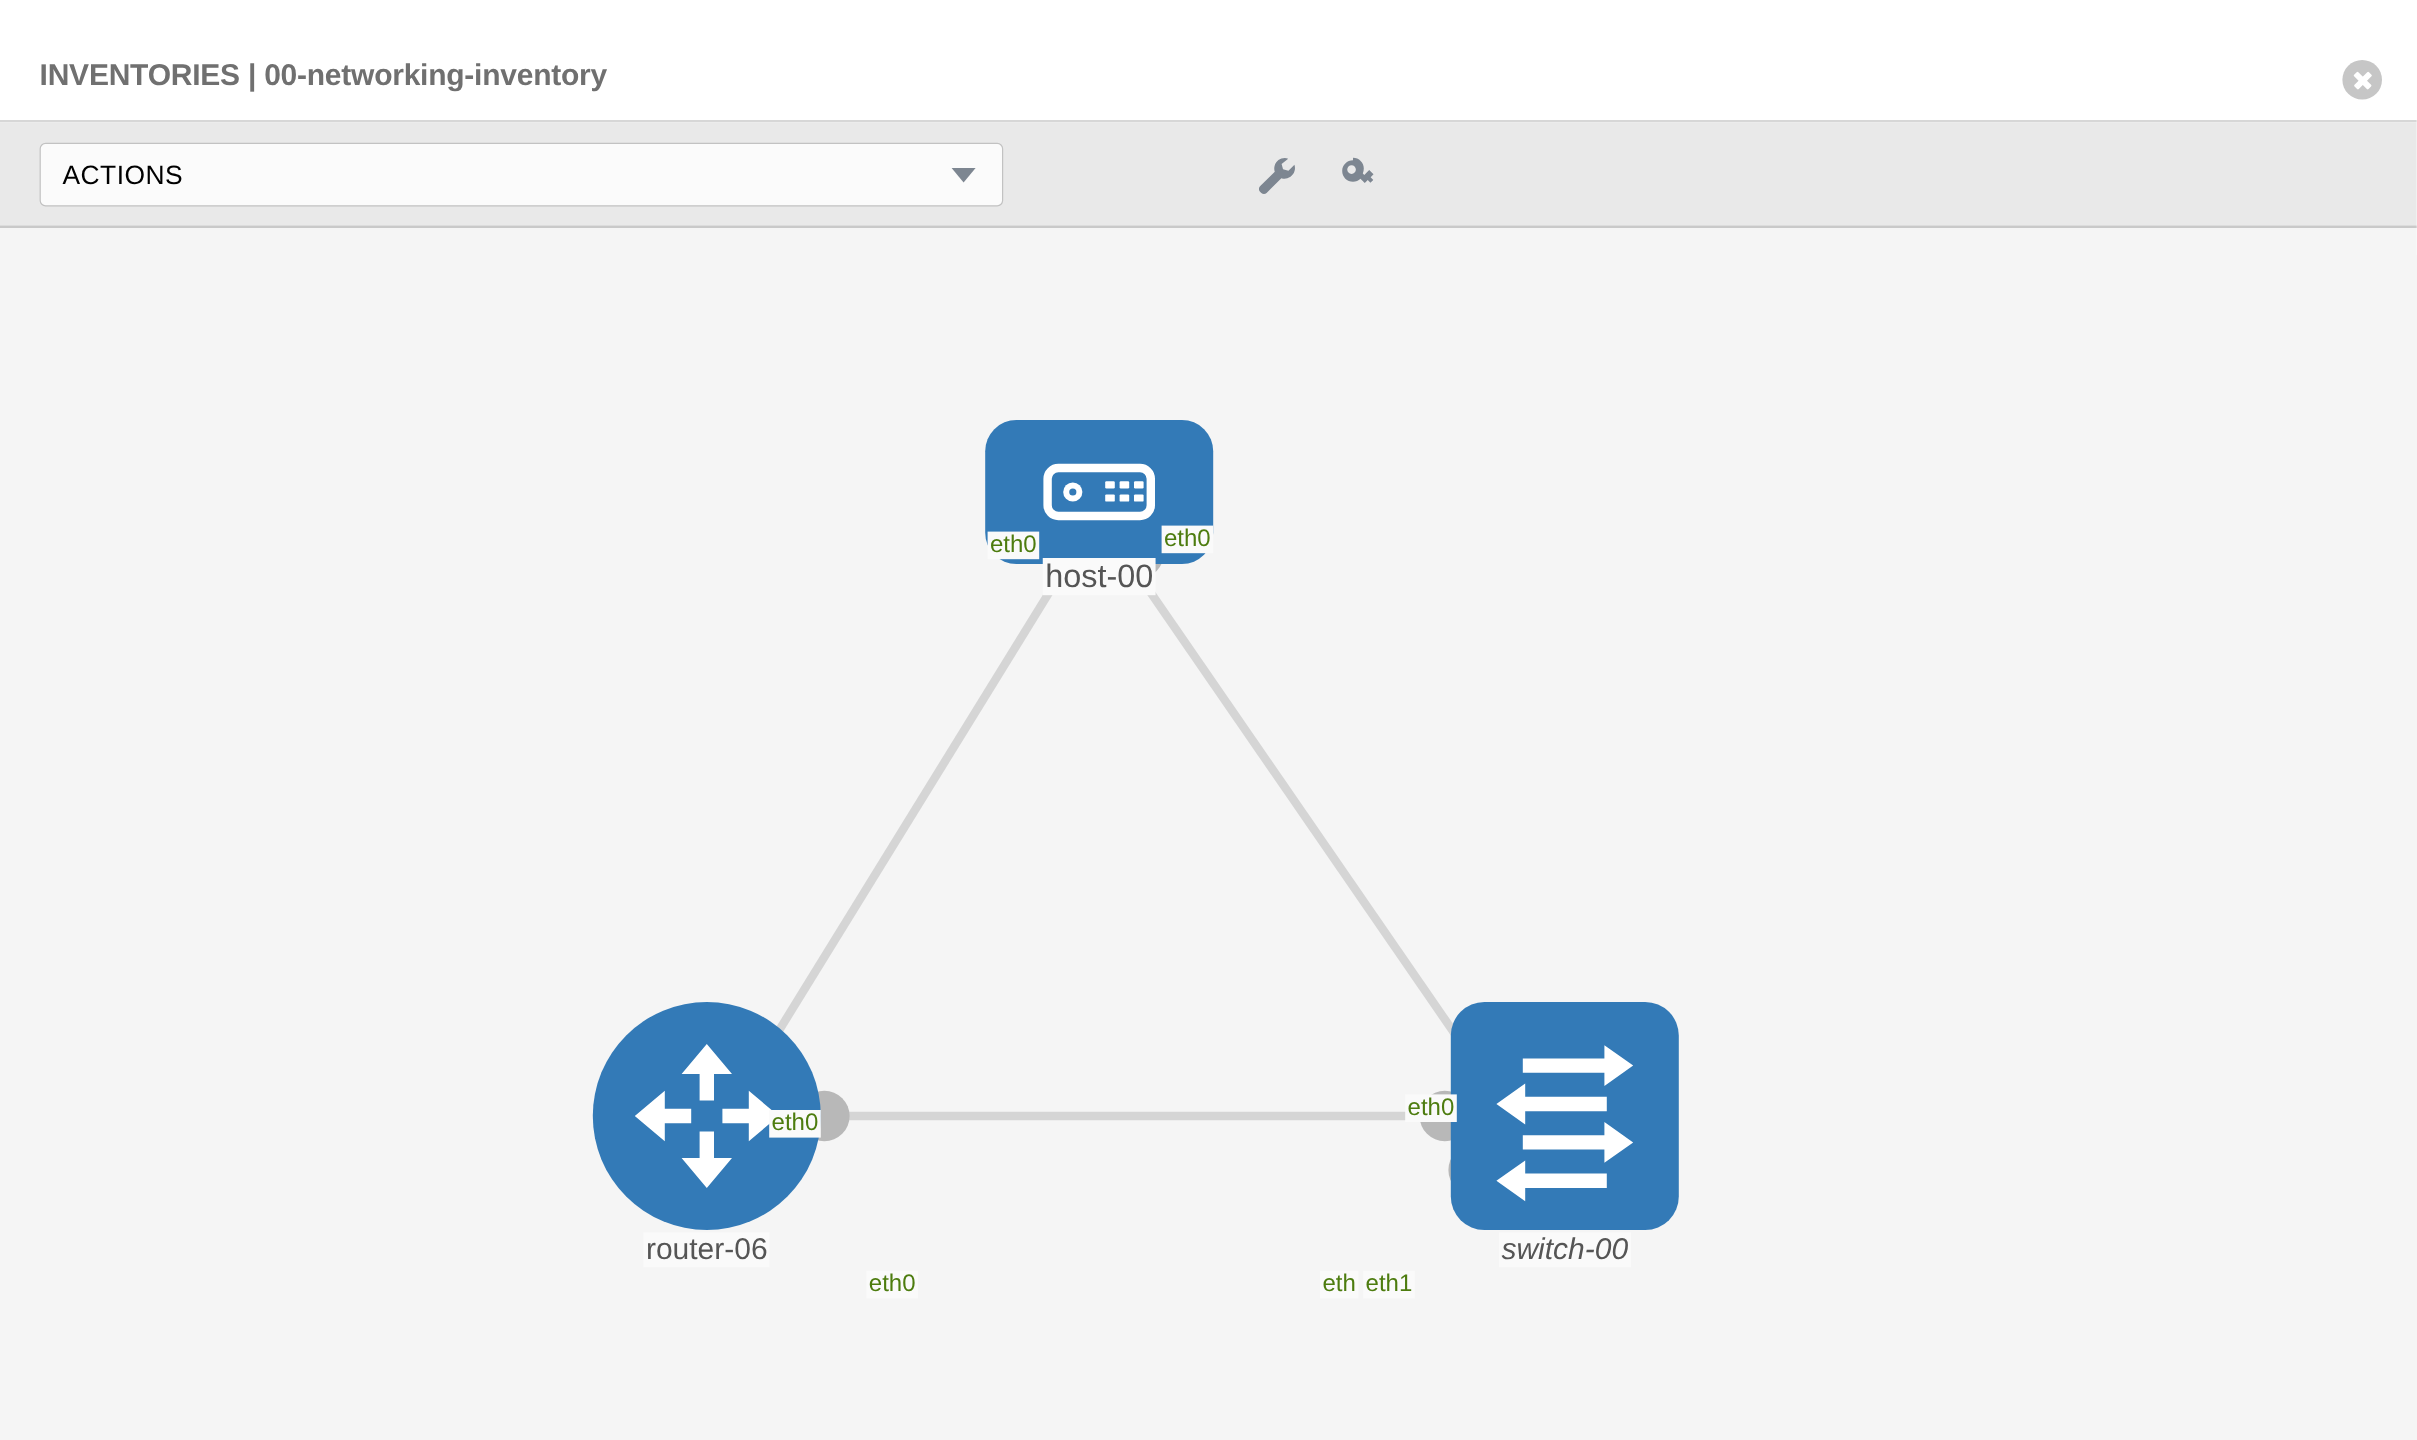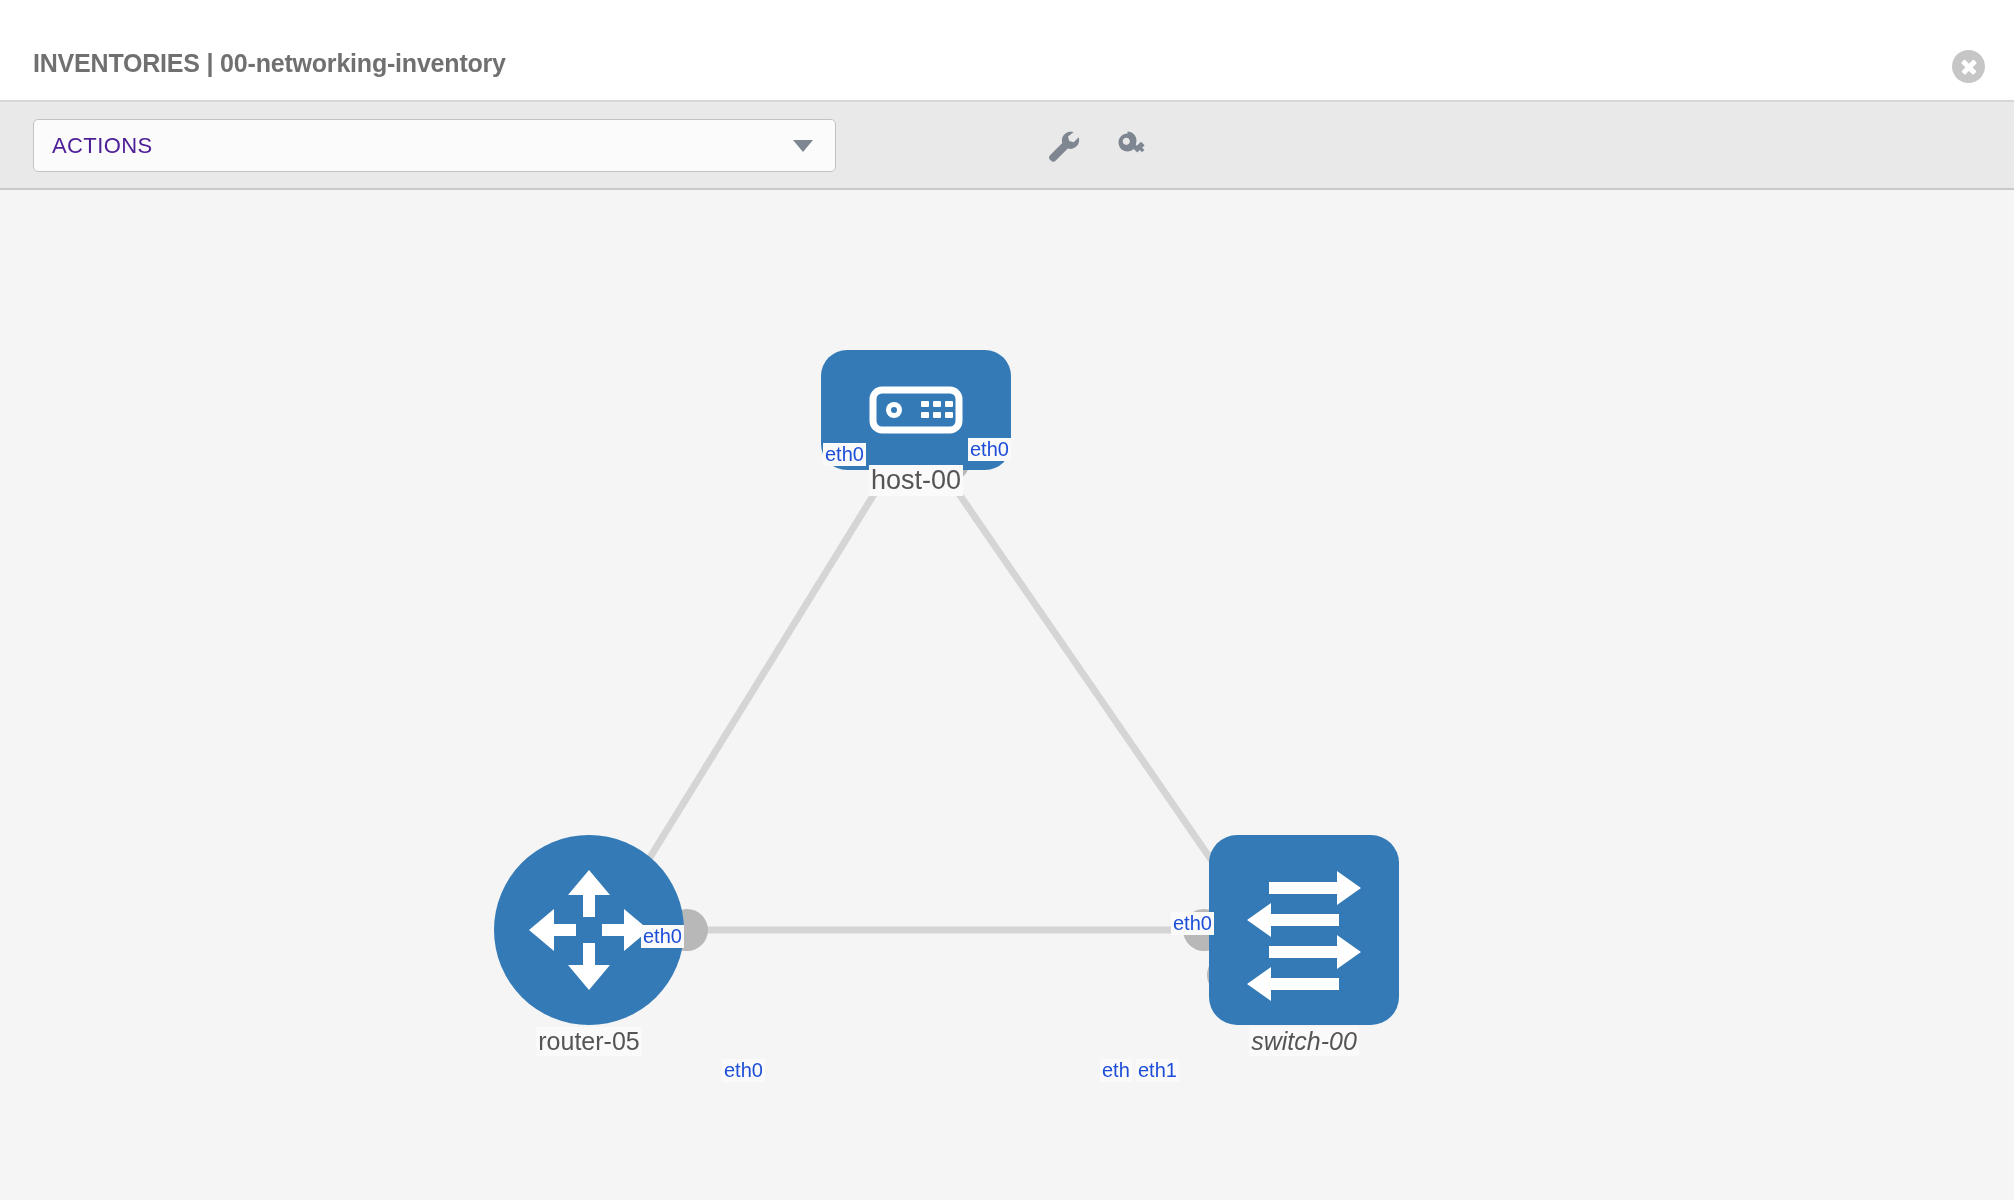--- a/index.html
+++ b/index.html
@@ -82,21 +82,21 @@
 
   #actions-select { left: 33px; top: 17px; width: 803px; }
   #search-select  { left: 1180px; top: 17px; width: 805px; }
 
   .field-label {
     position: absolute;
     left: 18px;
     top: 50%;
     transform: translateY(-50%);
     font-size: 22px;
-    color: #4c1d95;
+    color: #000000;
     letter-spacing: 0.4px;
     white-space: nowrap;
   }
 
   .caret {
     position: absolute;
     right: 22px;
     top: 50%;
     transform: translateY(-50%);
     width: 0; height: 0;
@@ -176,21 +176,21 @@
     width: 42px;
     height: 42px;
     border-radius: 50%;
     background: #b8b8b8;
   }
 
   
   .if-label {
     position: absolute;
     font-size: 20px;
-    color: #1d4ed8;
+    color: #4d7c0f;
     background: #fafafa;
     white-space: nowrap;
     padding: 0 2px;
     line-height: 1.15;
   }
 </style>
 </head>
 <body>
 
 <div id="app">
@@ -268,21 +268,21 @@
 
           <path d="M95 35 L116 60 L101 60 L101 82 L89 82 L89 60 L74 60 Z"></path>
 
           <path d="M95 155 L74 130 L89 130 L89 108 L101 108 L101 130 L116 130 Z"></path>
 
           <path d="M35 95 L60 74 L60 89 L82 89 L82 101 L60 101 L60 116 Z"></path>
 
           <path d="M155 95 L130 116 L130 101 L108 101 L108 89 L130 89 L130 74 Z"></path>
         </g>
       </svg>
-      <span class="node-label">router-05</span>
+      <span class="node-label">router-06</span>
     </div>
 
     <span class="if-label" style="left:641px; top:735px;">eth0</span>
 
     <span class="if-label" style="left:722px; top:869px;">eth0</span>
 
     <div class="port" style="left:1207px; top:764px;"></div>
     <div class="port" style="left:1183px; top:719px;"></div>
 
     <div class="node" id="node-switch">

